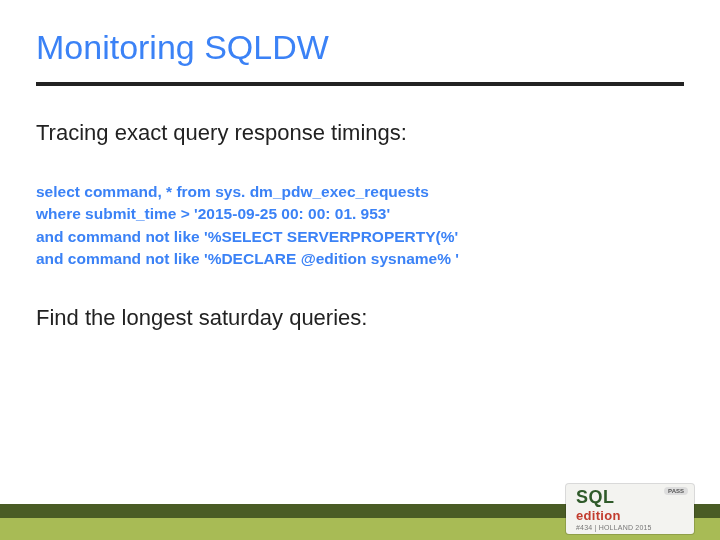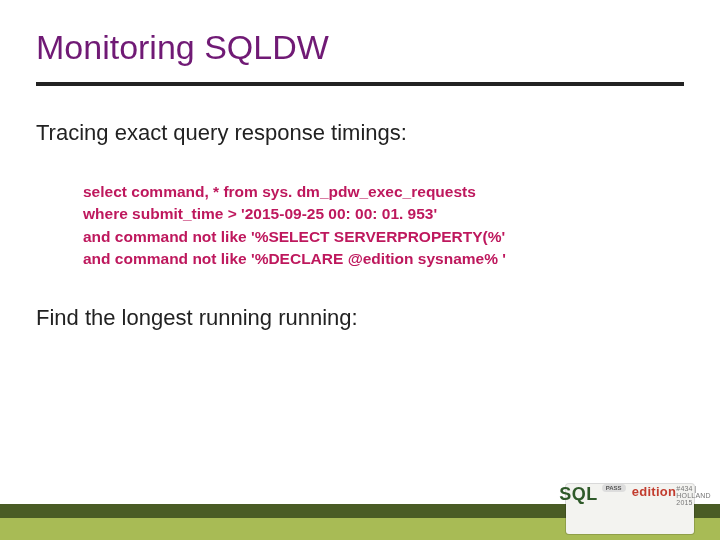--- a/index.html
+++ b/index.html
@@ -17,21 +17,21 @@
     height: 540px;
     position: relative;
     box-sizing: border-box;
   }
   .title {
     position: absolute;
     left: 36px;
     top: 28px;
     font-size: 34px;
     font-weight: 400;
-    color: #701a75;
+    color: #3b82f6;
     text-align: center;
   }
   .rule {
     position: absolute;
     left: 36px;
     top: 82px;
     width: 648px;
     height: 0;
     border-top: 4px solid #222;
   }
@@ -51,22 +51,21 @@
     font-size: 22px;
     font-weight: 400;
     margin-top: 34px;
     margin-bottom: 6px;
   }
   .code {
     font-size: 15.5px;
     line-height: 1.45;
     font-weight: 700;
     white-space: pre-line;
-    color: #be185d;
-    margin-left: 47px;
+    color: #3b82f6;
   }
   
   .footer {
     position: absolute;
     left: 0;
     bottom: 0;
     width: 720px;
     height: 58px;
   }
   .bar-dark {
@@ -88,21 +87,21 @@
   .logo-box {
     position: absolute;
     right: 26px;
     bottom: 6px;
     width: 128px;
     height: 50px;
     background: #f3f3f0;
     border-radius: 3px;
     box-shadow: 0 0 0 1px rgba(0,0,0,0.15);
     display: flex;
-    flex-direction: row;
+    flex-direction: column;
     justify-content: center;
     padding-left: 10px;
     box-sizing: border-box;
   }
   .logo-row {
     display: flex;
     align-items: baseline;
     gap: 4px;
   }
   .logo-sql {
@@ -142,21 +141,21 @@
 
   <div class="title">Monitoring SQLDW</div>
   <div class="rule"></div>
 
   <div class="body">
     <div class="sub1">Tracing exact query response timings:</div>
     <div class="code">select command, * from sys. dm_pdw_exec_requests
 where submit_time &gt; '2015-09-25 00: 00: 01. 953'
 and command not like '%SELECT SERVERPROPERTY(%'
 and command not like '%DECLARE @edition sysname% '</div>
-    <div class="sub2">Find the longest running running:</div>
+    <div class="sub2">Find the longest saturday queries:</div>
   </div>
 
   <div class="footer">
     <div class="bar-dark"></div>
     <div class="bar-light"></div>
     <div class="logo-box">
       <div class="logo-row">
         <span class="logo-sql">SQL</span>
         <span class="logo-pass">PASS</span>
       </div>

